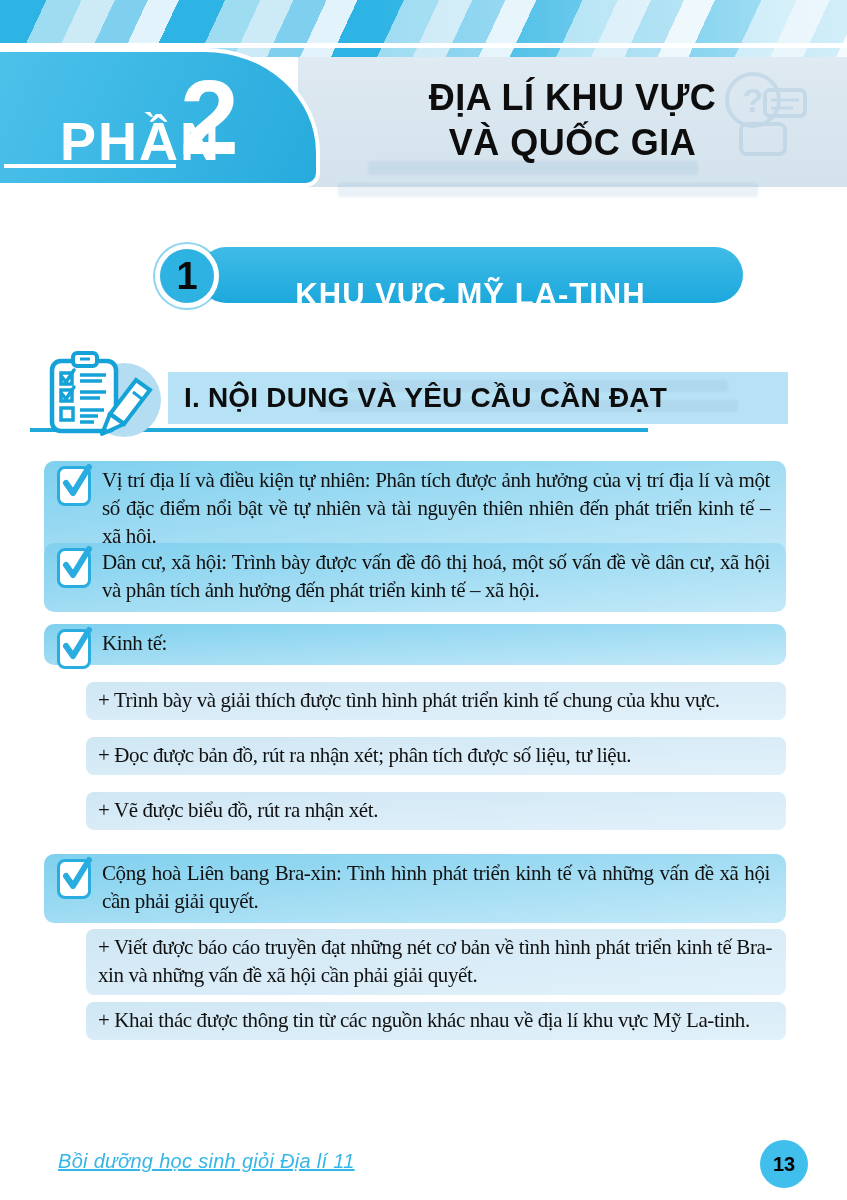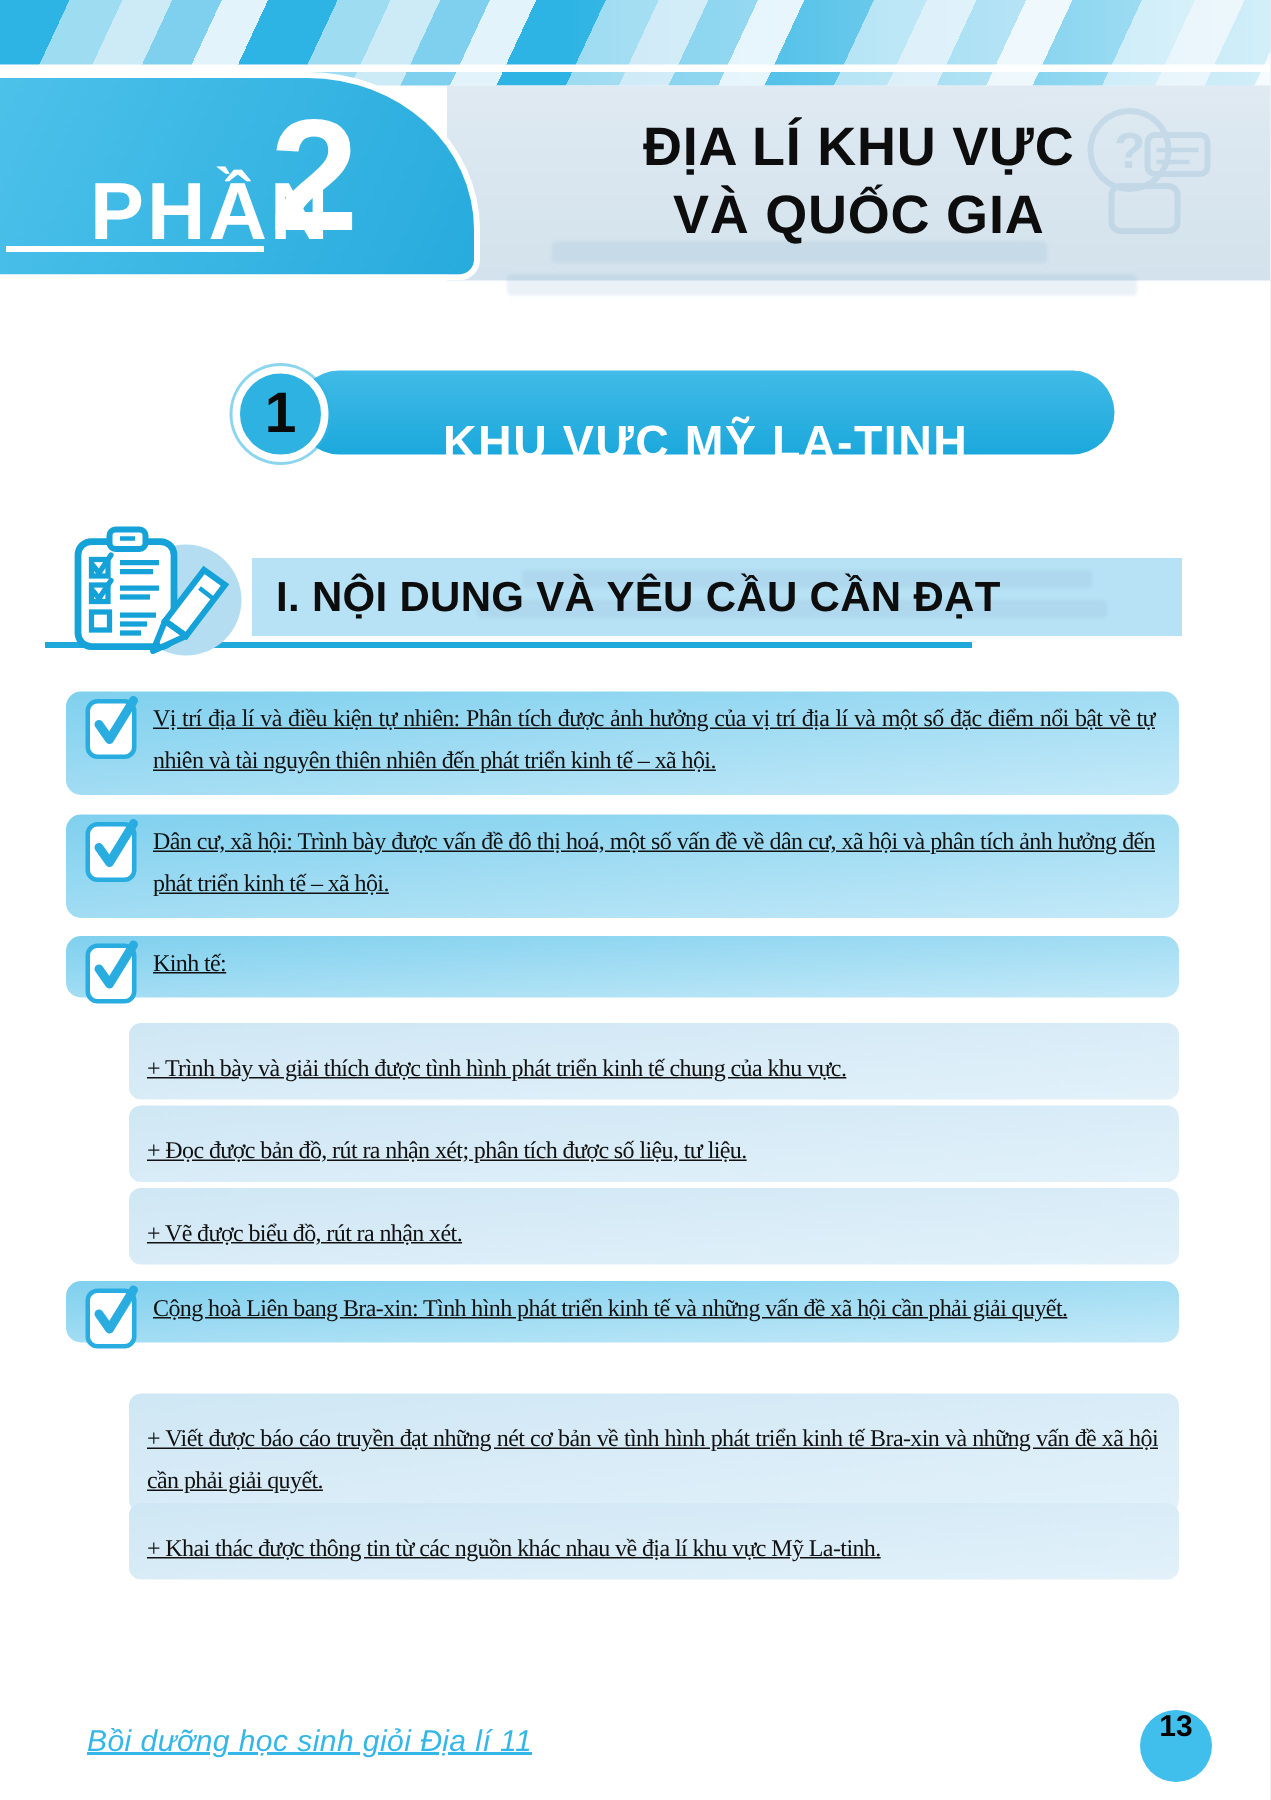--- a/index.html
+++ b/index.html
@@ -74,50 +74,50 @@
   .heading-underline{position:absolute; left:30px; top:428px; width:618px; height:4px; background:#1fa9da; z-index:1;}
   .heading-text{
     position:absolute; left:184px; top:372px; height:52px; display:flex; align-items:center; z-index:2;
     font-family:"Liberation Sans","DejaVu Sans",sans-serif;
     font-weight:700; font-size:28px; color:#0d0d0d; letter-spacing:.2px;
   }
   .heading-icon{position:absolute; left:36px; top:348px; z-index:3;}
   
   .band{
     position:absolute; box-sizing:border-box; border-radius:10px;
-    font-size:16px; line-height:28px; letter-spacing:-.4px; text-align:justify; color:#111;text-decoration:underline;
+    font-size:21px; line-height:28px; letter-spacing:-.4px; text-align:justify; color:#111;
   }
   .band.main{
     left:44px; width:742px;
     background:linear-gradient(to bottom right,#7fd0ee,#c4e9f8);
     padding:5px 16px 8px 58px;
   }
   .band.sub{
     left:86px; width:700px;
     background:linear-gradient(to bottom right,#cfe7f4,#e2f1fa);
-    padding:17px 14px 6px 12px; border-radius:8px;
+    padding:4px 14px 6px 12px; border-radius:8px;
   }
   .p1{top:461px;} .p2{top:543px;} .p3{top:624px;}
   .p4{top:682px;} .p5{top:737px;} .p6{top:792px;}
   .p7{top:854px;} .p8{top:929px;} .p9{top:1002px;}
   .checkbox{
     position:absolute; left:13px; top:5px; width:28px; height:34px;
     background:#fff; border:3px solid #29ace0; border-radius:8px;
   }
   .checkbox svg{position:absolute; left:1px; top:-8px; overflow:visible;}
   
   .book-title{
     position:absolute; left:58px; top:1150px;
     font-family:"Liberation Sans","DejaVu Sans",sans-serif;
     font-style:italic; font-size:20px; color:#35b6e8; letter-spacing:.3px;text-decoration:underline;
   }
   .page-badge{
     position:absolute; left:760px; top:1140px; width:48px; height:48px;
     background:#40bfec; border-radius:50%;
-    display:flex; align-items:flex-start; justify-content:center;
+    display:flex; align-items:center; justify-content:center;
     font-family:"Liberation Sans","DejaVu Sans",sans-serif;
     font-weight:700; font-size:20px; color:#000;
   }
 </style>
 </head>
 <body>
 
 <div class="page">
 
   <div class="stripes"></div>

